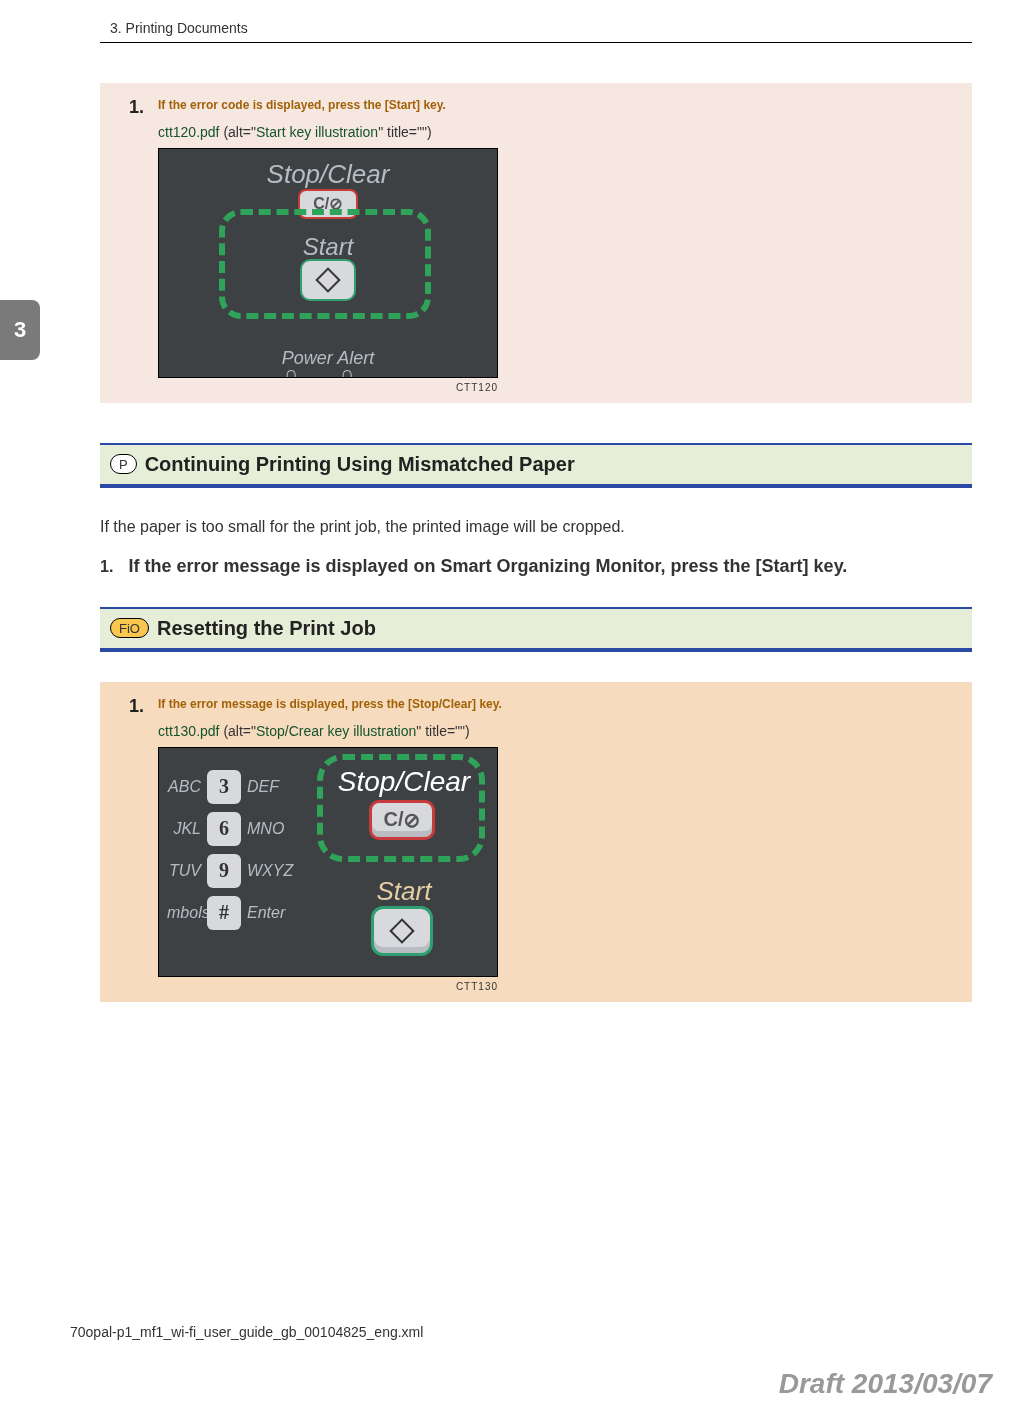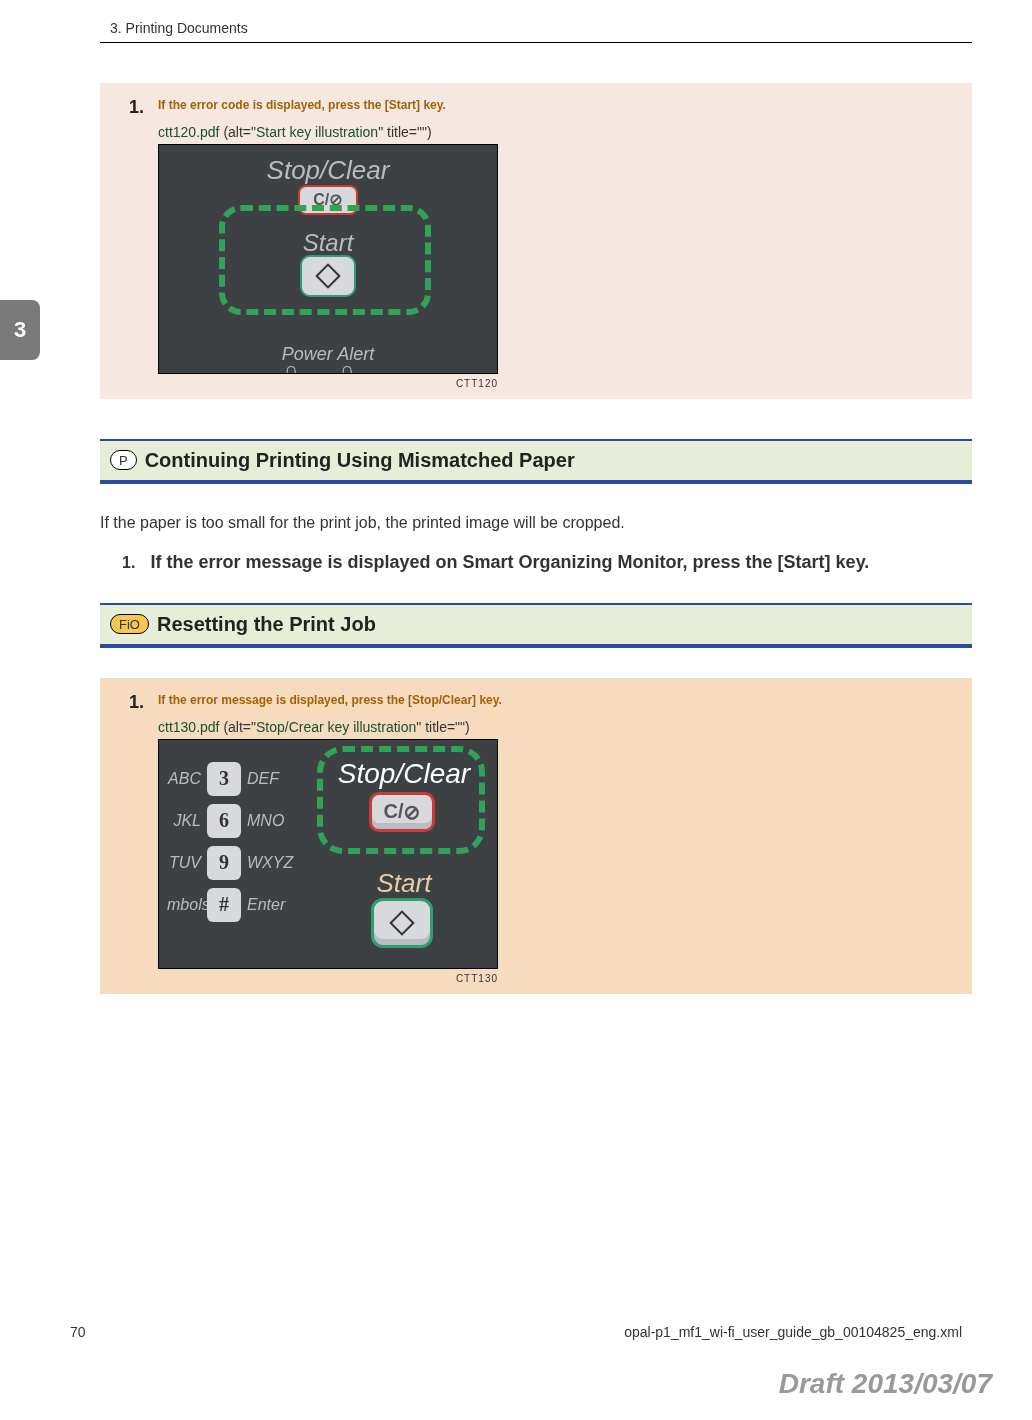--- a/index.html
+++ b/index.html
@@ -12,35 +12,35 @@
   .step-block { background: #f7e7e1; padding: 14px 20px 10px 20px; margin-bottom: 40px; }
   .step-block.orange { background: #f7dbbf; }
   .step-row { display: flex; gap: 14px; }
   .step-num { font-size: 18px; font-weight: bold; color: #222; min-width: 24px; text-align: right; }
   .step-body { flex: 1; }
   .step-text { font-size: 12px; font-weight: bold; color: #a16207; margin-bottom: 10px; line-height: 1.4; }
   .img-meta { font-size: 14px; margin-bottom: 4px; }
   .img-meta .fname { color: #14532d; }
   .img-meta .alt { color: #14532d; }
   .img-meta .paren { color: #333; }
-  .illus-frame { border: 1px solid #000; background: #0f172a; position: relative; }
+  .illus-frame { border: 1px solid #000; background: #0f172a; position: relative; margin-top: 8px; }
   .illus1 { width: 340px; height: 230px; overflow: hidden; }
   .illus2 { width: 340px; height: 230px; overflow: hidden; }
   .caption { font-size: 10px; text-align: right; width: 340px; margin-top: 4px; color: #333; letter-spacing:1px;}
   .section { margin-bottom: 30px; }
   .section-bar { border-top: 2px solid #2a4aa3; border-bottom: 4px solid #2a4aa3; background: #e7eed7; padding: 8px 10px; display: flex; align-items: center; gap: 8px; }
   .section-bar.alt { border-top:2px solid #2a4aa3; }
   .badge { border: 1px solid #000; border-radius: 12px; font-size: 13px; padding: 0 8px; background: #fff; height: 20px; display: inline-flex; align-items: center; }
   .badge.fio { background: #f9c74f; }
   .section-title { font-size: 20px; font-weight: bold; color: #222; }
   .body-text { font-size: 16px; margin: 30px 0 20px 0; }
-  .ol { margin-left: 22px; }
+  .ol { }
   .ol .num { font-weight: bold; display: inline-block; width: 24px; }
   .ol-text { font-weight: bold; font-size: 18px; display: inline; }
-  .footer { position: absolute; bottom: 80px; left: 70px; right: 70px; display: flex; justify-content: space-between; font-size: 14px; }
+  .footer { position: absolute; bottom: 80px; left: 70px; right: 70px; display: flex; justify-content: flex-start; font-size: 14px; }
   .draft { position: absolute; bottom: 20px; right: 40px; font-size: 28px; font-weight: bold; color: #999; font-style: italic; }
 
   
   .panel-gray { position:absolute; background:#3e4144; }
   .i1-bg { left:0; top:-10px; width:340px; height:260px; background: #3e4144; }
   .i1-label-sc { position:absolute; top:10px; left:0; width:100%; text-align:center; color:#b5bdc3; font-family: Arial; font-style:italic; font-size:26px; }
   .i1-sc-btn { position:absolute; top:40px; left:50%; transform:translateX(-50%); width:60px; height:30px; background:#d7d9dc; border:2px solid #c93b3b; border-radius:8px; display:flex; align-items:center; justify-content:center; font-weight:bold; color:#555; font-size:16px;}
   .i1-label-start { position:absolute; top:84px; left:0; width:100%; text-align:center; color:#b5bdc3; font-style:italic; font-size:24px; }
   .i1-start-btn { position:absolute; top:110px; left:50%; transform:translateX(-50%); width:56px; height:42px; background:#d7d9dc; border:2px solid #2f9f71; border-radius:10px; display:flex; align-items:center; justify-content:center; }
   .diamond { width:18px; height:18px; border:2px solid #333; transform:rotate(45deg);} 

